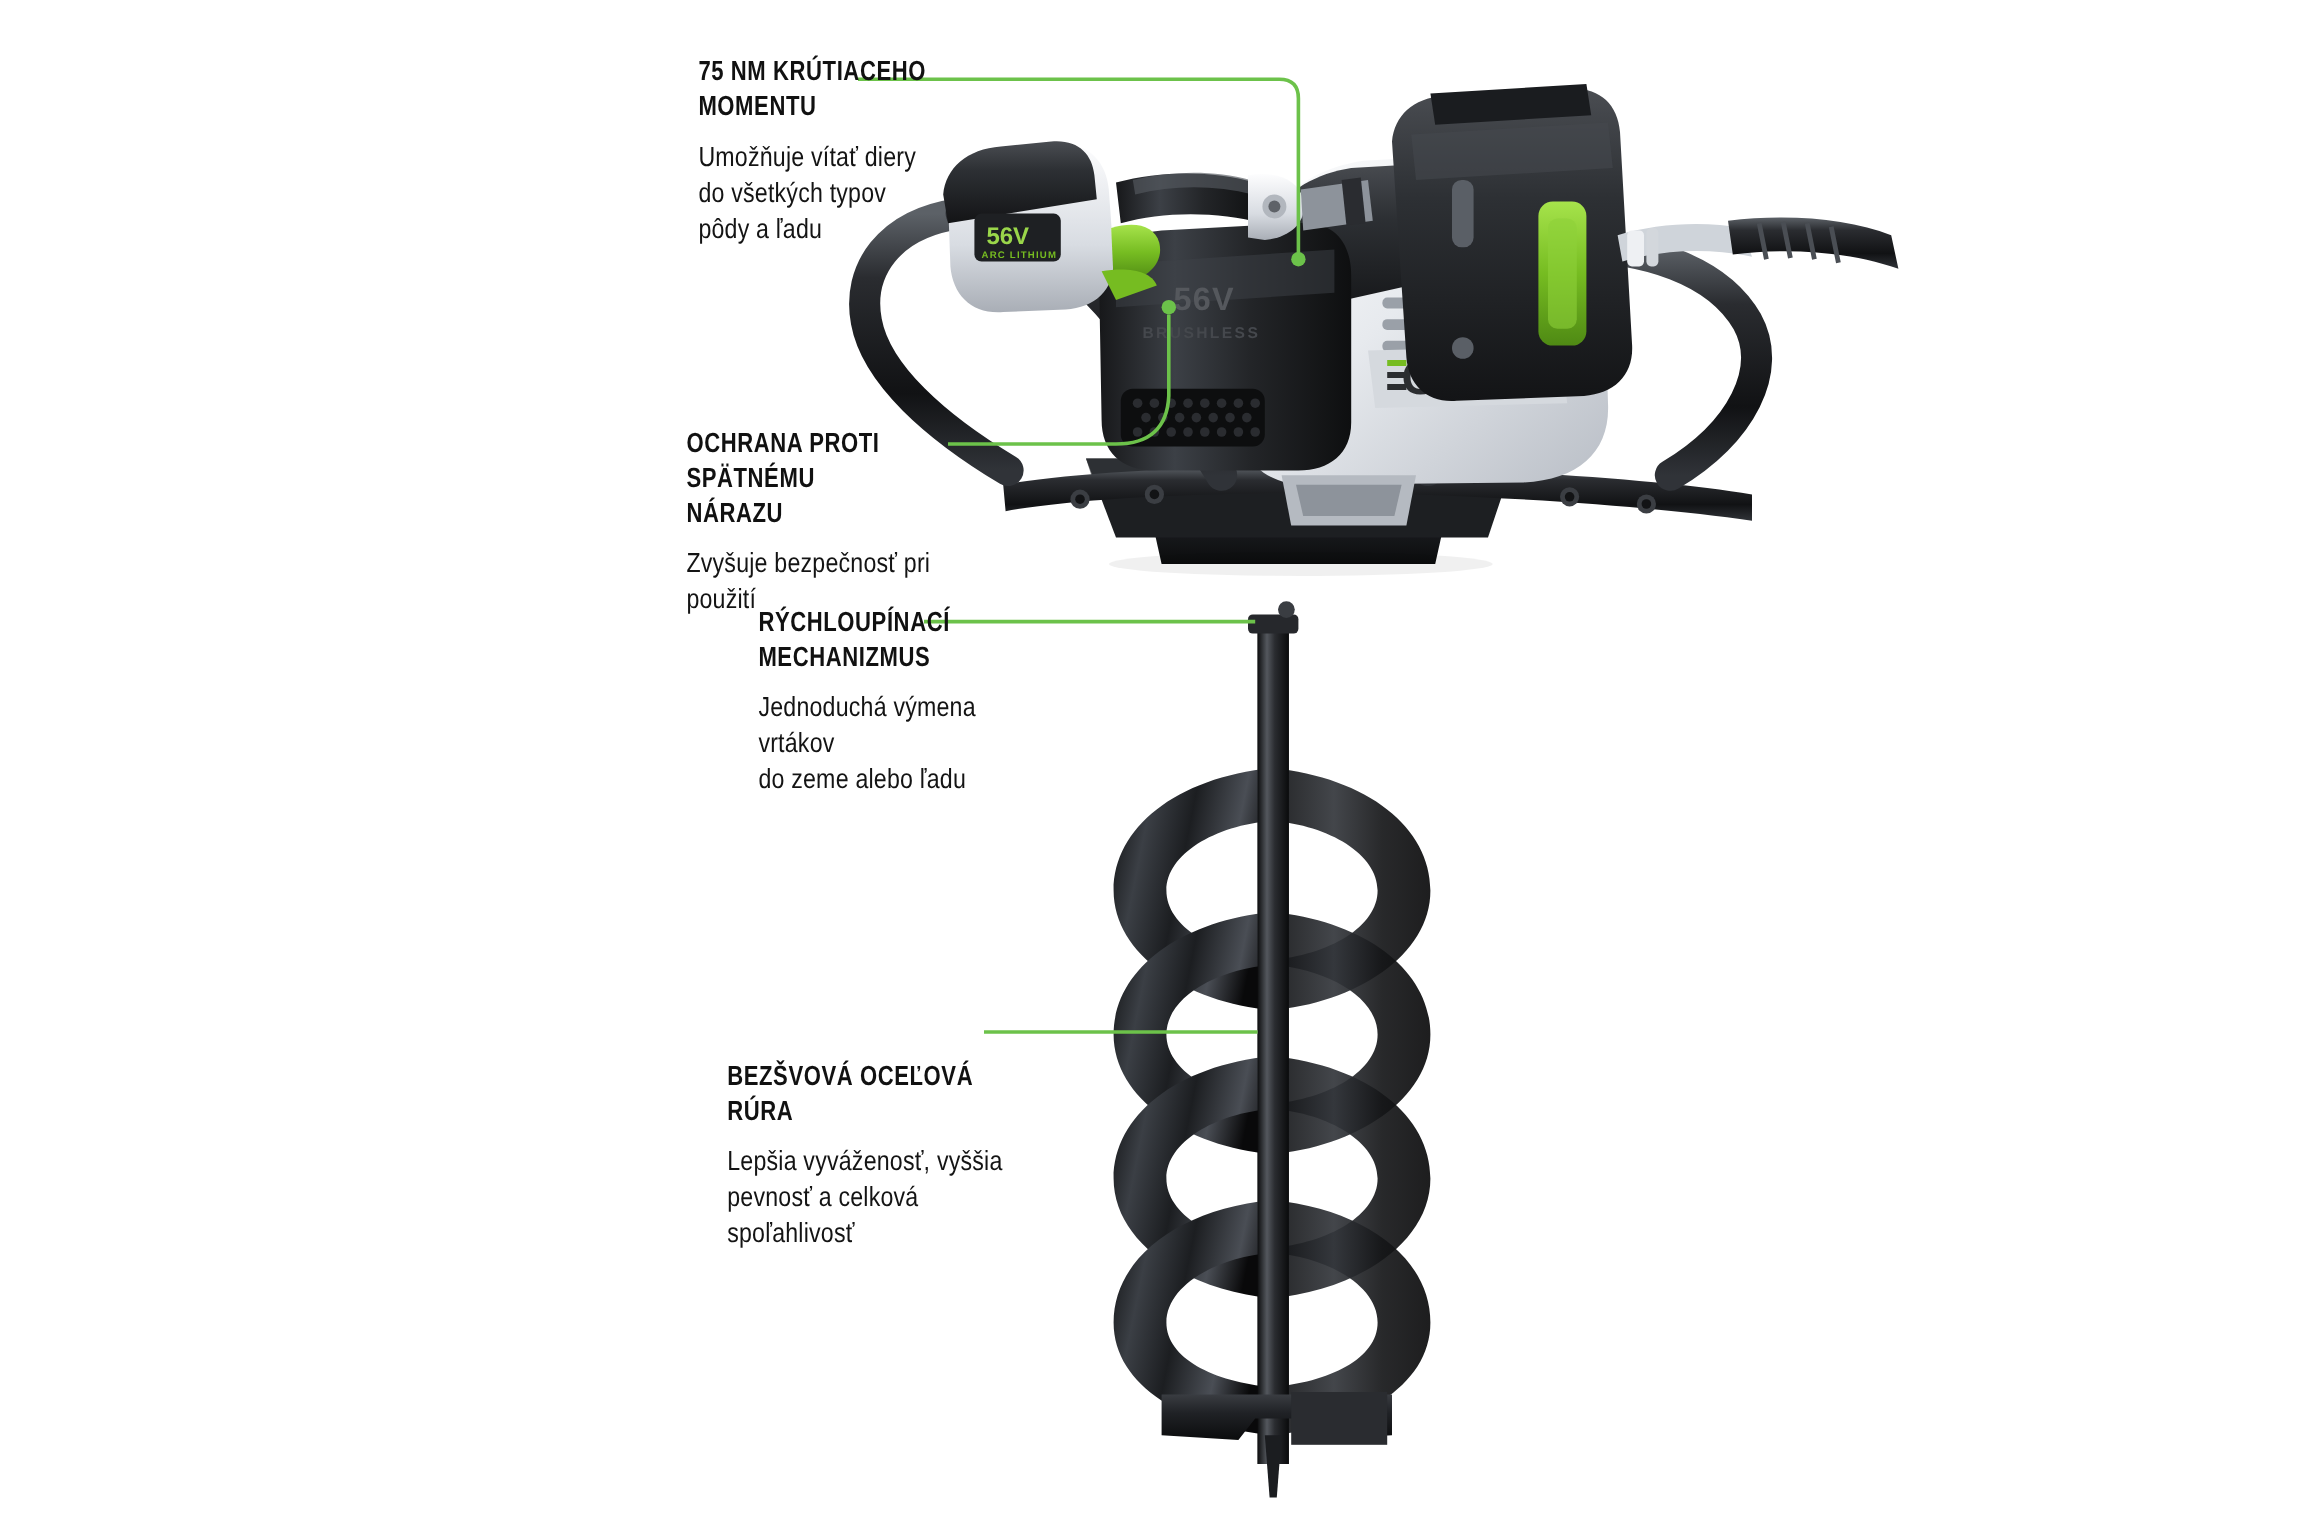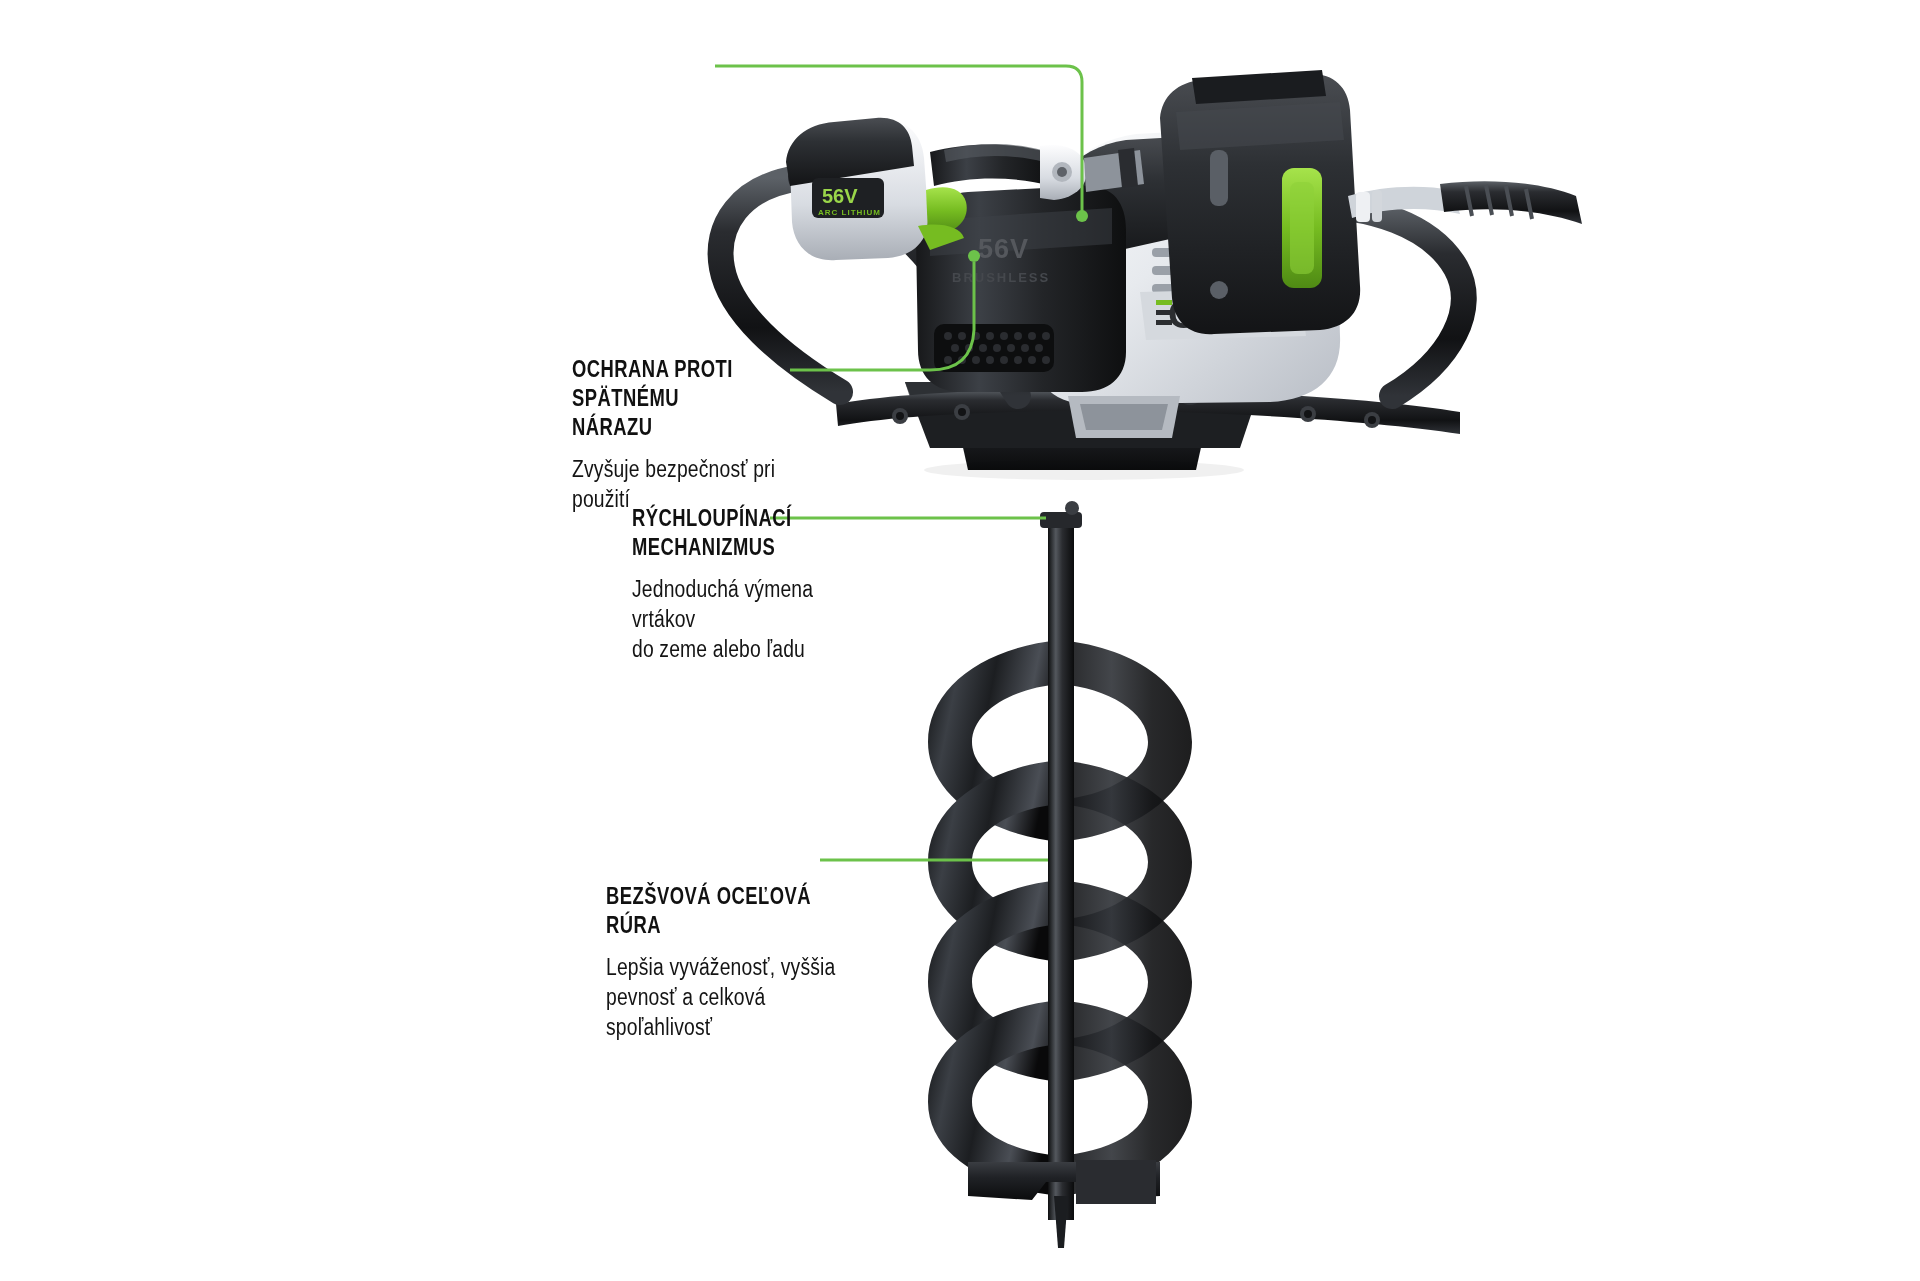--- a/index.html
+++ b/index.html
@@ -332,20 +332,27 @@
 
     <g>
       <path d="M770 518 L1046 518" fill="none" stroke="#6cc24a" stroke-width="3"></path>
     </g>
 
     <g>
       <path d="M820 860 L1048 860" fill="none" stroke="#6cc24a" stroke-width="3"></path>
     </g>
   </svg>
 
+  <div class="callout" style="left:582px; top:45px; width:260px;">
+    <div class="callout-title">75 NM KRÚTIACEHO
+MOMENTU</div>
+    <div class="callout-desc">Umožňuje vítať diery
+do všetkých typov
+pôdy a ľadu</div>
+  </div>
 
   <div class="callout" style="left:572px; top:355px; width:300px;">
     <div class="callout-title">OCHRANA PROTI SPÄTNÉMU
 NÁRAZU</div>
     <div class="callout-desc">Zvyšuje bezpečnosť pri použití</div>
   </div>
 
   <div class="callout" style="left:632px; top:504px; width:290px;">
     <div class="callout-title">RÝCHLOUPÍNACÍ
 MECHANIZMUS</div>

